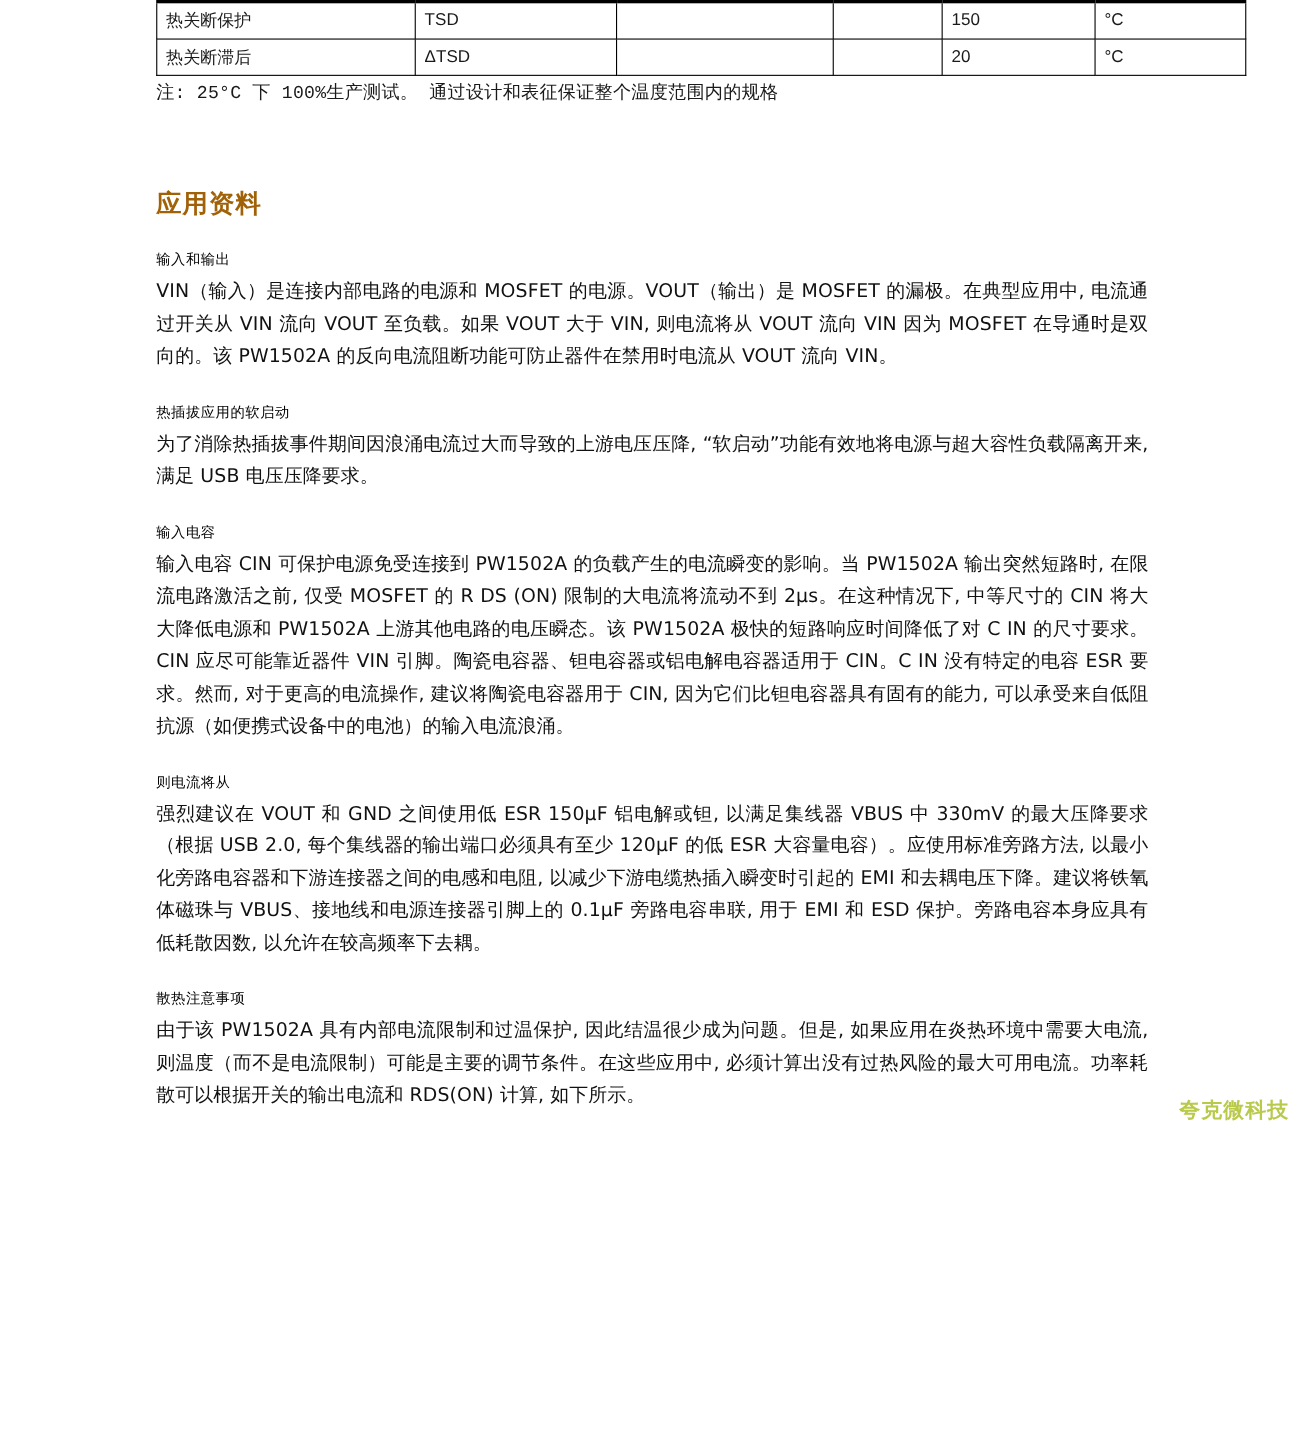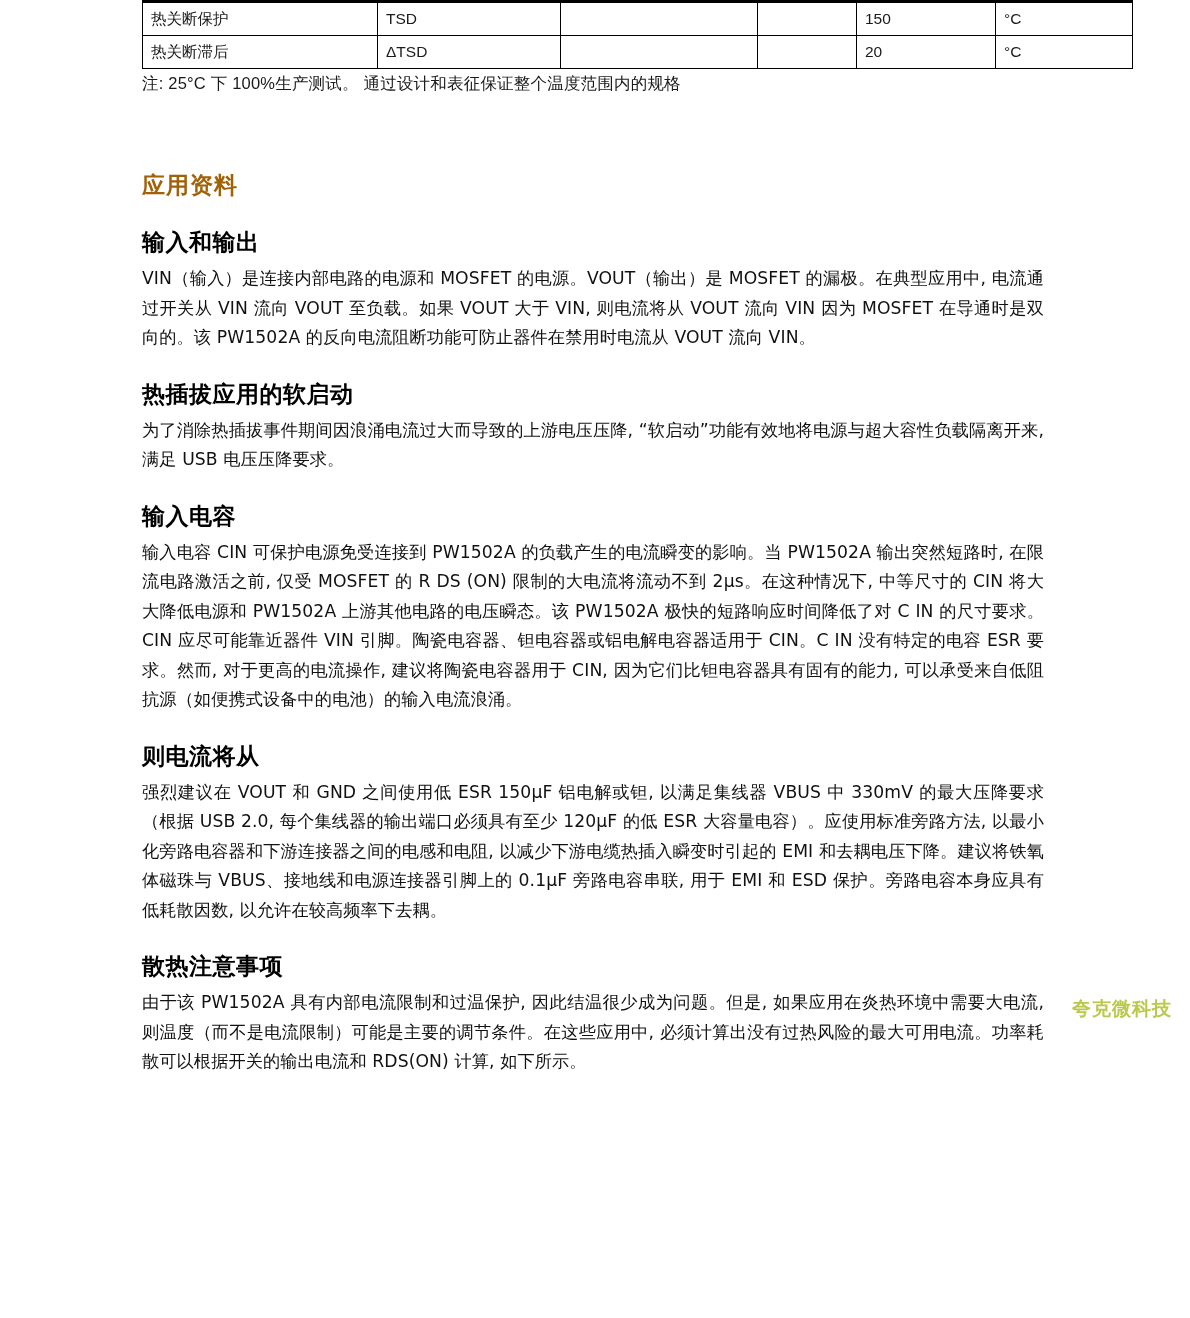--- a/index.html
+++ b/index.html
@@ -52,43 +52,43 @@
   table.spec td.c-val  { width: 122px; }
   table.spec td.c-unit { width: 120px; }
   .cjk { font-family: "DejaVu Sans", "Liberation Sans", sans-serif; }
 
   .note {
     position: absolute;
     left: 142px;
     top: 73px;
     font-size: 16.5px;
     color: #1a1a1a;
-    font-family: Liberation Sans, sans-serif;
+    font-family: Liberation Mono, monospace;
     letter-spacing: 0.2px;
   }
 
   
   .content {
     position: absolute;
     left: 142px;
     top: 170px;
     width: 902px;
   }
   h2.section-title {
     margin: 0 0 16px 0;
     font-size: 23px;
     font-weight: bold;
     color: #a16207;
     font-family: "DejaVu Sans", sans-serif;
     letter-spacing: 1px;
   }
   h3.sub {
     margin: 26px 0 6px 0;
-    font-size: 23px;
-    font-weight: bold;
+    font-size: 13px;
+    font-weight: normal;
     color: #000000;
     font-family: "DejaVu Sans", sans-serif;
     letter-spacing: 0.5px;
   }
   p.para {
     margin: 0;
     font-size: 17.2px;
     line-height: 29.5px;
     color: #111111;
     text-align: justify;

